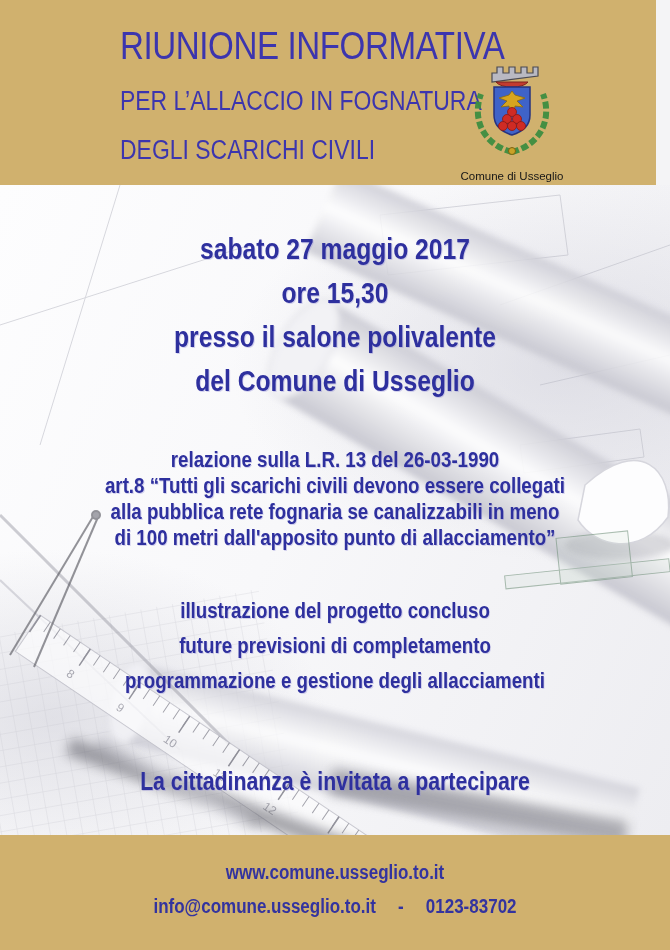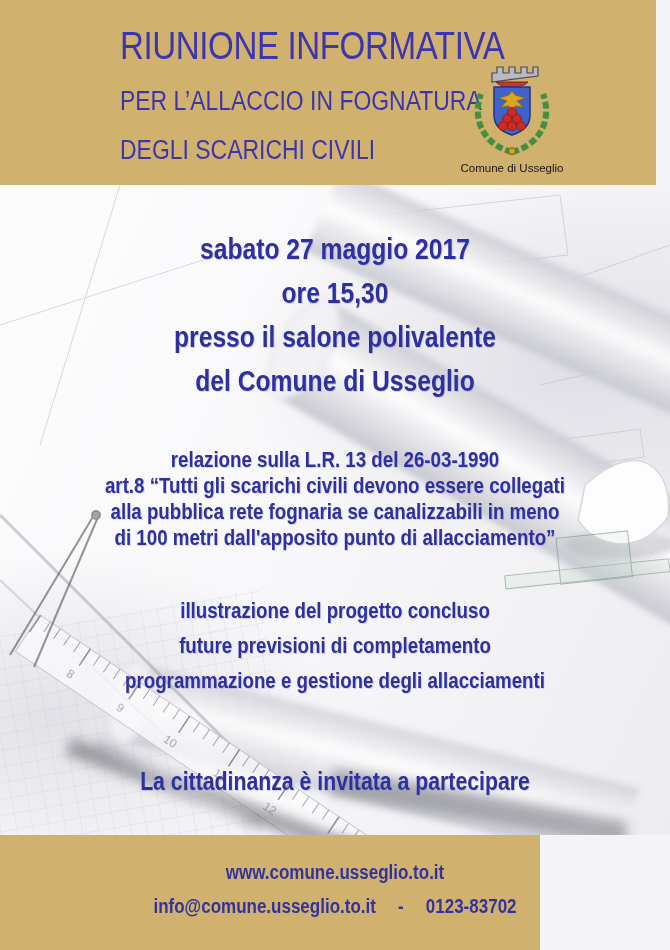--- a/index.html
+++ b/index.html
@@ -7,39 +7,39 @@
     position:relative;width:670px;height:950px;overflow:hidden;
     font-family:"Liberation Sans",sans-serif;background:#f4f4f6;
   }
   
   .header{position:absolute;left:0;top:0;width:656px;height:185px;background:#d0b16e;}
   .hline{position:absolute;color:#3c35ae;white-space:nowrap;transform:scaleX(.85);transform-origin:0 50%;}
   .title{left:120px;top:24px;font-size:39px;font-weight:400;letter-spacing:-.5px;}
   .sub1{left:120px;top:86px;font-size:27px;font-weight:400;}
   .sub2{left:120px;top:135px;font-size:27px;font-weight:400;}
   .crest-wrap{position:absolute;left:458px;top:60px;width:108px;text-align:center;}
-  .crest-caption{font-size:11.5px;color:#161616;margin-top:2px;white-space:nowrap;}
+  .crest-caption{font-size:11.5px;color:#161616;margin-top:10px;white-space:nowrap;}
   
   .photo{
     position:absolute;left:0;top:185px;width:670px;height:650px;
     background:
       radial-gradient(ellipse 520px 300px at 85% 28%, rgba(198,198,210,.45), transparent 65%),
       radial-gradient(ellipse 420px 260px at 8% 82%, rgba(188,188,200,.40), transparent 65%),
       linear-gradient(115deg,#fdfdfe 0%,#f8f8fa 45%,#ededf1 100%);
   }
   .photo svg{position:absolute;left:0;top:0;}
   .bodytext{position:absolute;left:0;width:670px;text-align:center;color:#2e309e;font-weight:700;
     transform:scaleX(.85);transform-origin:50% 0;
     text-shadow:1px 1px 0 rgba(140,135,215,.35);white-space:nowrap;}
   .event{top:42px;font-size:29px;line-height:44px;}
   .law{top:262px;font-size:22px;line-height:26px;}
   .agenda{top:408px;font-size:22px;line-height:35px;}
   .invite{top:582px;font-size:25px;}
   
-  .footer{position:absolute;left:0;top:835px;width:540px;height:115px;background:#d0b16e;}
+  .footer{position:absolute;left:0;top:835px;width:670px;height:115px;background:#d0b16e;}
   .fline{position:absolute;left:0;width:670px;text-align:center;color:#33339f;font-weight:700;
     transform:scaleX(.85);transform-origin:50% 0;white-space:nowrap;font-size:20px;}
   .f1{top:26px;}
   .f2{top:60px;}
   .f2 span{display:inline-block;}
   .f2 .gap{width:26px;}
 </style>
 </head>
 <body>
 

